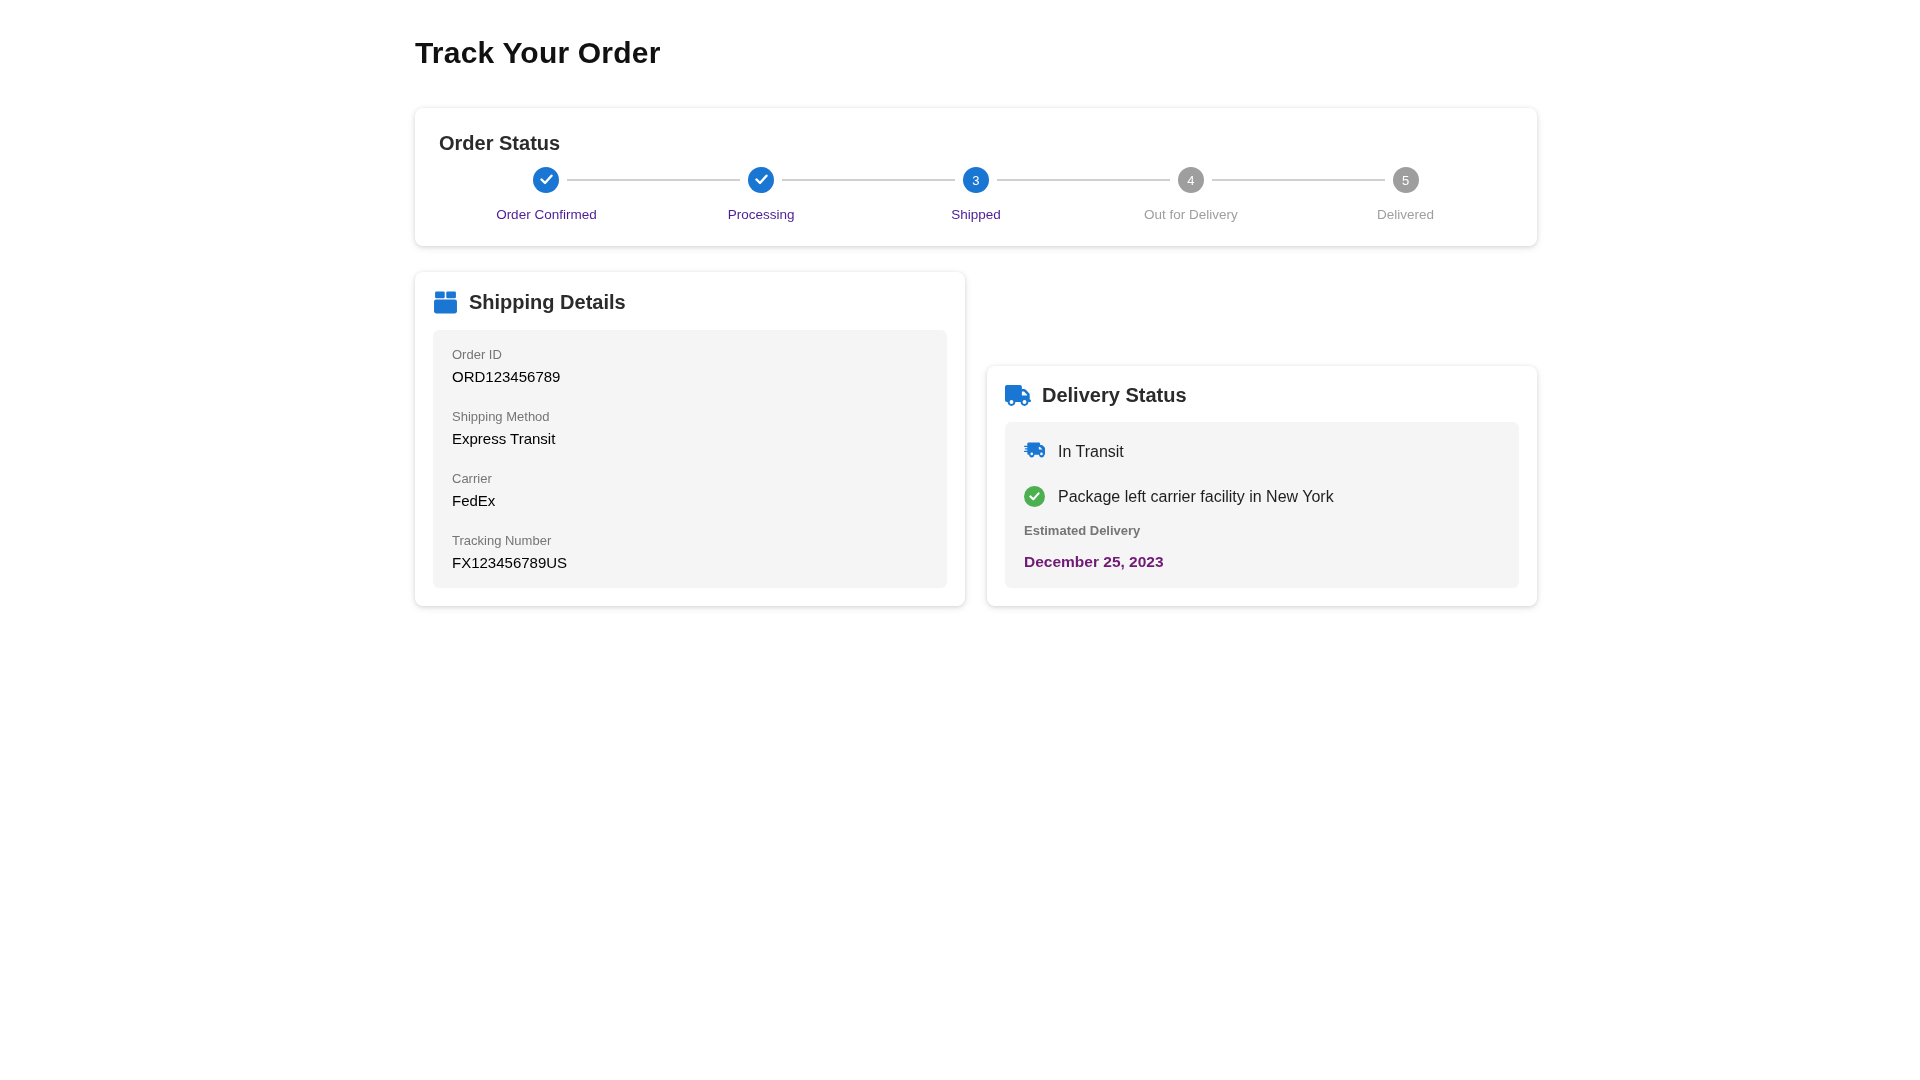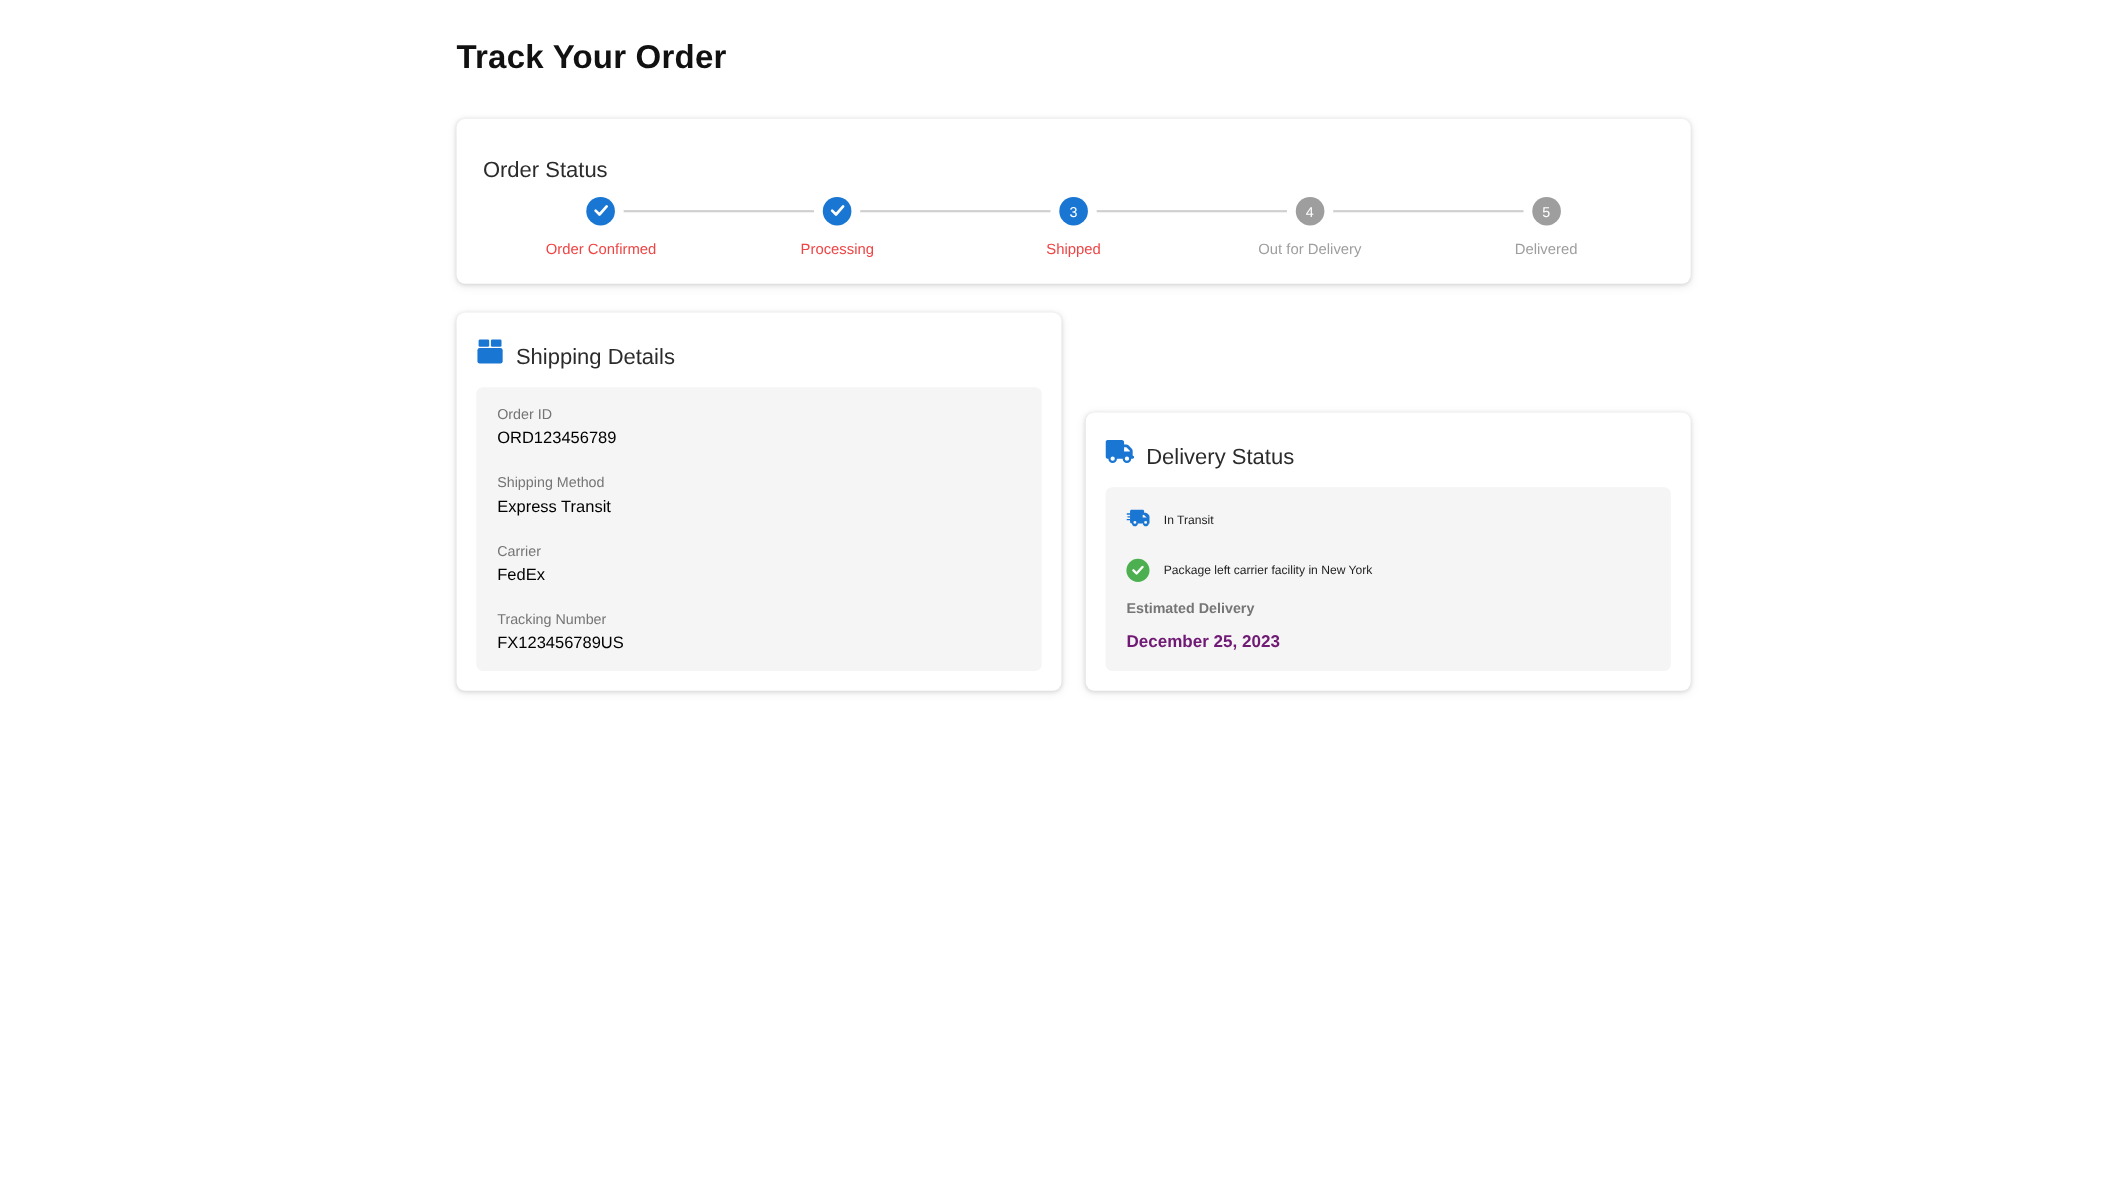--- a/index.html
+++ b/index.html
@@ -27,23 +27,22 @@
     border-radius: 8px;
     box-shadow: 0 1px 4px rgba(0,0,0,0.13), 0 2px 10px rgba(0,0,0,0.07);
   }
   
   .order-status-card {
     padding: 24px;
     margin-bottom: 26px;
   }
   .card-title {
     font-size: 20px;
-    font-weight: 400;
+    font-weight: 700;
     color: #2b2b2b;
-    margin-top: 12px;
   }
   .stepper {
     display: flex;
     margin-top: 12px;
   }
   .step {
     flex: 1;
     position: relative;
     display: flex;
     flex-direction: column;
@@ -66,21 +65,21 @@
     position: absolute;
     top: 12px;
     left: calc(50% + 21px);
     width: calc(100% - 42px);
     height: 2px;
     background: #d0d0d0;
   }
   .step-label {
     margin-top: 14px;
     font-size: 13.5px;
-    color: #ef4444;
+    color: #4c1d95;
     white-space: nowrap;
   }
   .step--upcoming .step-label { color: #9e9e9e; }
   
   .cards-row {
     display: flex;
     gap: 22px;
     align-items: flex-end;
   }
   .cards-row .card {
@@ -114,21 +113,21 @@
     font-size: 15px;
     color: #000000;
   }
   
   .status-row {
     display: flex;
     align-items: center;
     gap: 13px;
   }
   .status-row + .status-row { margin-top: 22px; }
-  .status-text { font-size: 11px; color: #1f1f1f; }
+  .status-text { font-size: 16px; color: #1f1f1f; }
   .estimated-block { margin-top: 16px; font-weight: bold; }
   .estimated-date {
     display: inline-block;
     margin-top: 9px;
     font-size: 15.5px;
     color: #701a75;
     text-decoration: none;
     cursor: pointer;
   }
   .icon-20 { width: 21px; height: 21px; }

